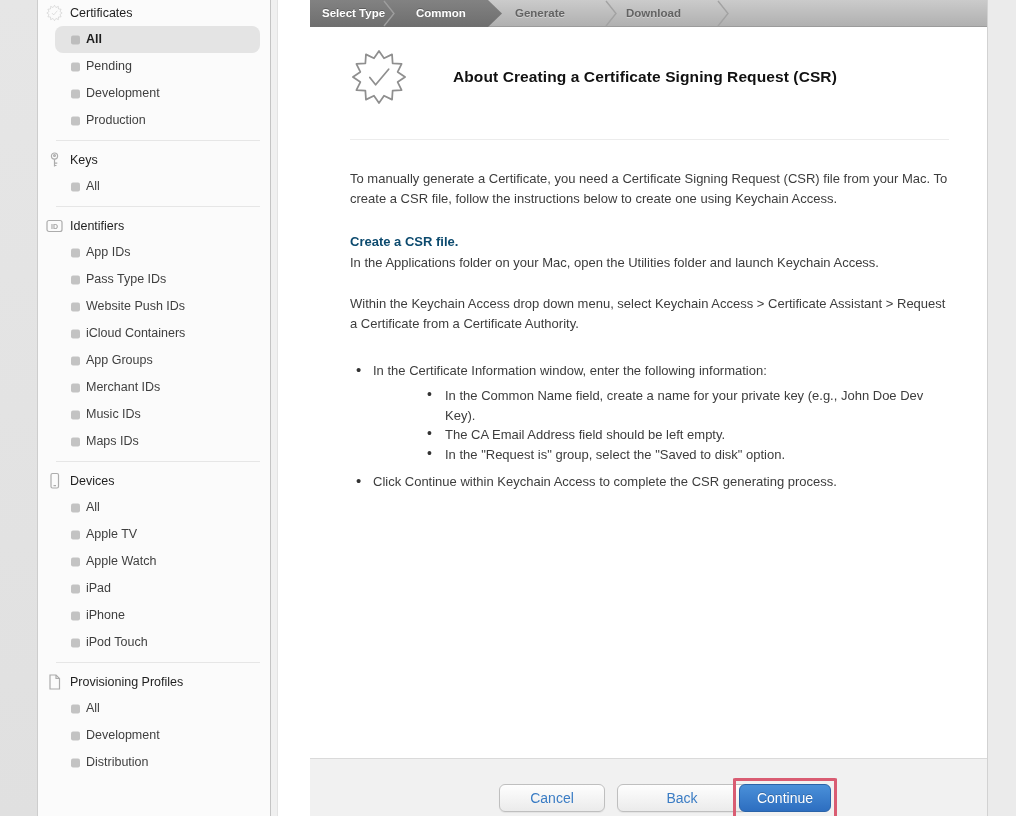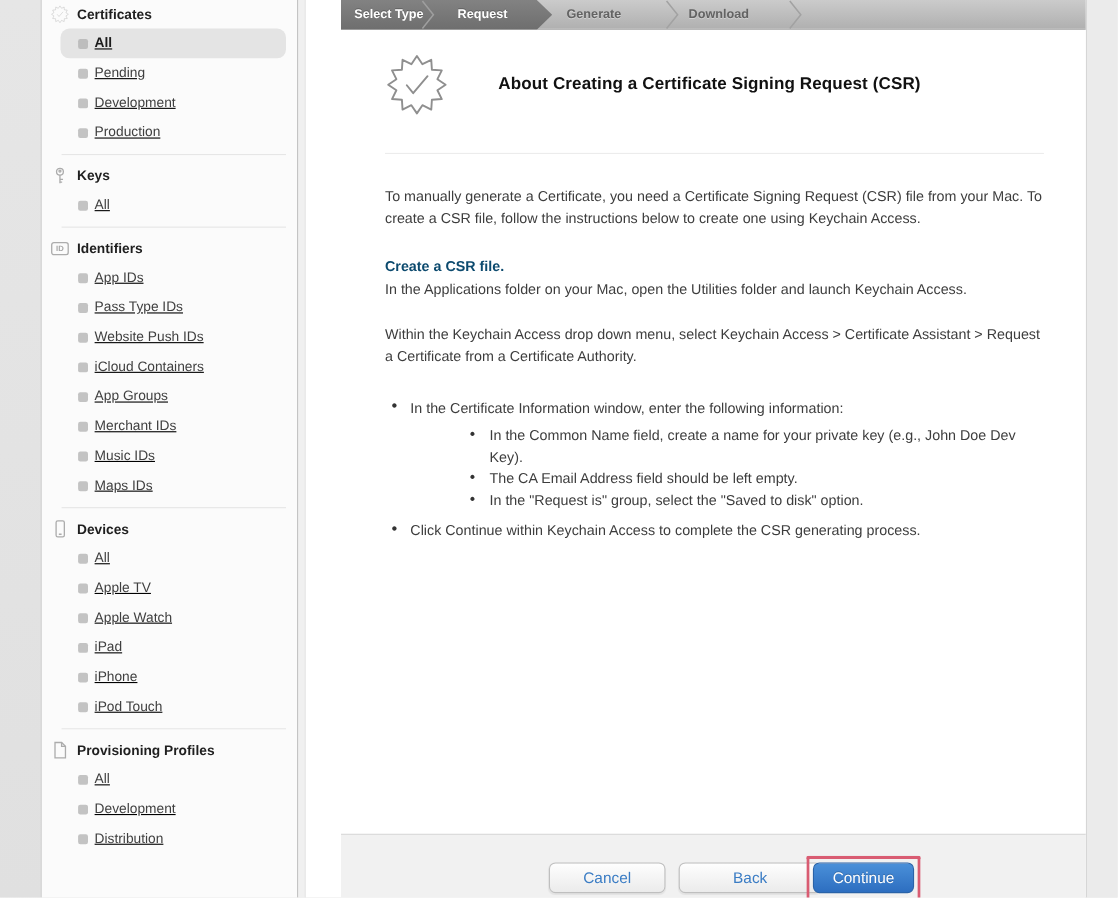--- a/index.html
+++ b/index.html
@@ -18,22 +18,22 @@
 
   
   .sidebar { width:232px; height:816px; background:#fbfbfb; overflow:hidden; padding-top:0; }
   .sidebar-divider { width:8px; height:816px; background:#f0f0f0;
     border-left:1px solid #c4c4c4; border-right:1px solid #e3e3e3; }
 
   .side-section { margin-top:0; }
   .side-header { position:relative; height:26px; line-height:26px; }
   .side-header .hicon { position:absolute; left:8px; top:50%; transform:translateY(-50%);
     width:17px; height:17px; }
-  .side-header .hlabel { display:block; padding-left:32px; font-size:12.5px; font-weight:bold; color:#1f1f1f; }
-  .side-item { position:relative; height:27px; line-height:27px; margin:0 10px 0 17px; border-radius:8px; cursor:default;text-decoration:underline; }
+  .side-header .hlabel { display:block; padding-left:32px; font-size:12.5px; font-weight:normal; color:#1f1f1f; }
+  .side-item { position:relative; height:27px; line-height:27px; margin:0 10px 0 17px; border-radius:8px; cursor:default; }
   .side-item .bullet { position:absolute; left:16px; top:50%; transform:translateY(-50%);
     width:9px; height:9px; border-radius:2px; background:#c3c3c3; }
   .side-item .ilabel { display:block; padding-left:31px; font-size:12.5px; color:#3f3f3f; }
   .side-item.selected { background:#e4e4e4; }
   .side-item.selected .ilabel { font-weight:bold; color:#1c1c1c; }
   .side-item.selected .bullet { background:#bdbdbd; }
   .side-sep { height:1px; background:#e6e6e6; margin:6px 10px 6px 18px; }
   svg.oicon { stroke:#acacac; fill:none; stroke-width:1.2; }
   .idtext { font-size:7px; font-weight:bold; fill:#a6a6a6; stroke:none; }
 
@@ -246,21 +246,21 @@
   <div class="content">
 
     <div class="wizardbar">
       <div class="wiz-dark"></div>
       <span class="wiz-label on" style="left:12px;">Select Type</span>
       <span class="wiz-chev" style="left:72px;">
         <svg width="14" height="27" viewBox="0 0 14 27">
             <polyline points="2,1 12,13.5 2,26" fill="none" stroke="#9e9e9e" stroke-width="1.4"></polyline>
           </svg>
       </span>
-      <span class="wiz-label on" style="left:106px;">Request</span>
+      <span class="wiz-label on" style="left:106px;">Common</span>
       <span class="wiz-label off" style="left:205px;text-align:center;">Generate</span>
       <span class="wiz-chev" style="left:294px;">
         <svg width="14" height="27" viewBox="0 0 14 27">
             <polyline points="2,1 12,13.5 2,26" fill="none" stroke="#a2a2a2" stroke-width="1.4"></polyline>
           </svg>
       </span>
       <span class="wiz-label off" style="left:316px;">Download</span>
       <span class="wiz-chev" style="left:406px;">
         <svg width="14" height="27" viewBox="0 0 14 27">
             <polyline points="2,1 12,13.5 2,26" fill="none" stroke="#a2a2a2" stroke-width="1.4"></polyline>

